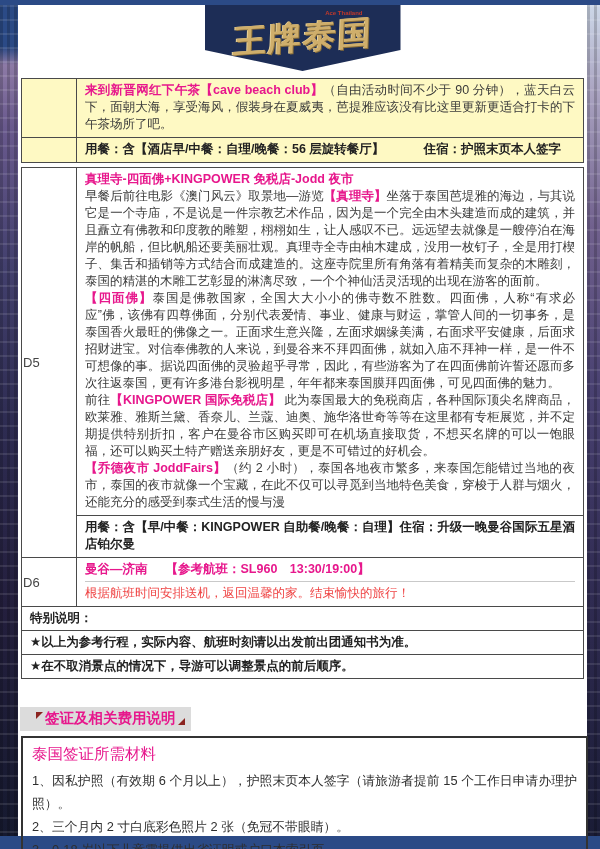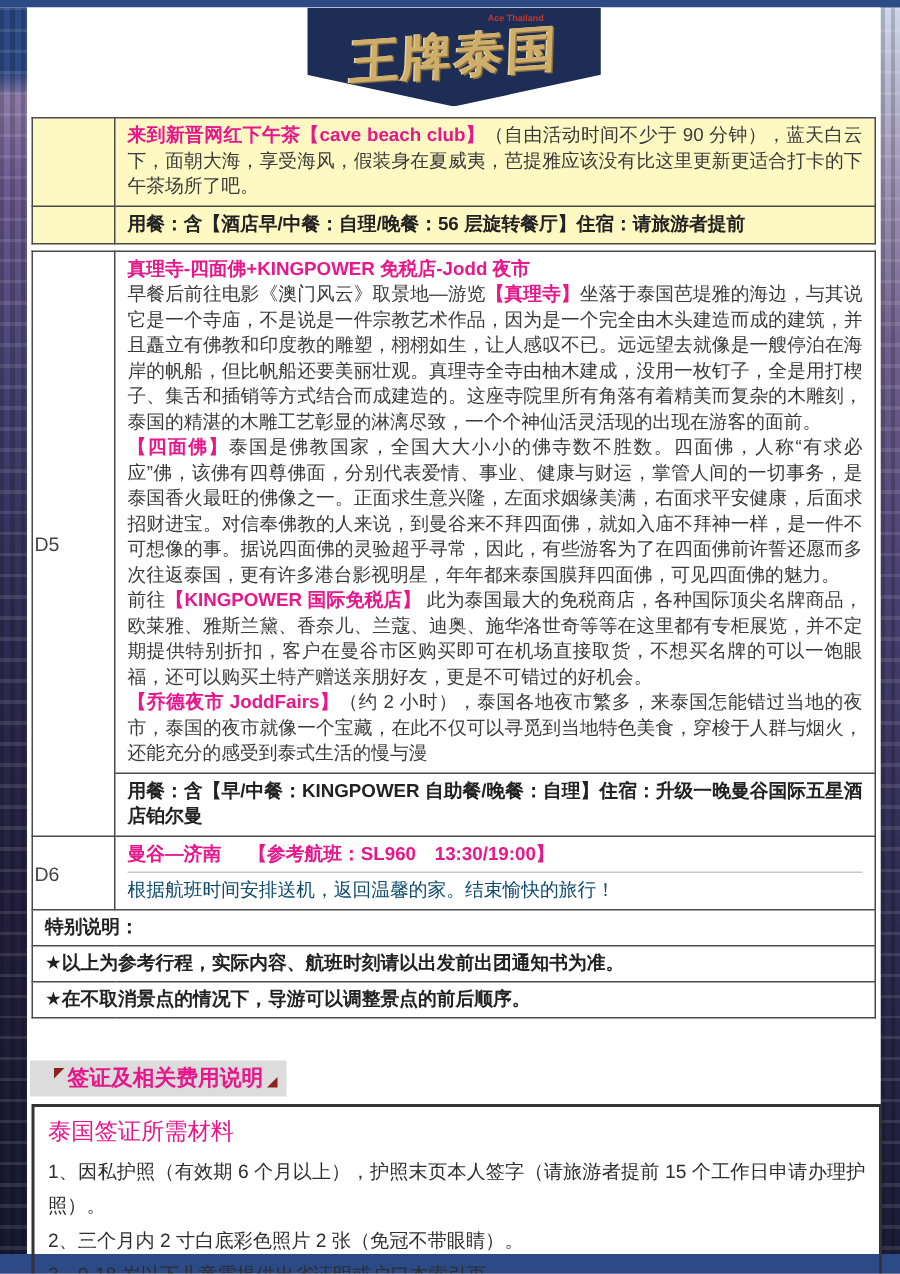--- a/index.html
+++ b/index.html
@@ -31,24 +31,24 @@
   .t1{margin-top:73px;}
   .t1 td{background:#fef9c3;}
   .t2{margin-top:4px;}
   td.day{width:52px;text-align:left;font-size:13px;color:#444;}
   td.content{padding:3px 8px 4px 8px;font-size:12.5px;line-height:17px;text-align:justify;}
   .run-n{color:#3a3a3a;}
   .run-p{color:#e7178c;font-weight:bold;}
   p.para{margin:0;}
   .d5-title{color:#e7178c;font-weight:bold;margin:0 0 1px 0;}
   .meal-row{font-weight:bold;color:#222;font-size:12.5px;}
-  .meal-flex{display:flex;justify-content:flex-start;padding-right:14px;}
+  .meal-flex{display:flex;justify-content:space-between;padding-right:14px;}
   .d6-route{color:#e7178c;font-weight:bold;padding-bottom:3px;}
   .d6-route .gap{display:inline-block;width:18px;}
-  .d6-desc{border-top:1px solid #c9c9c9;padding-top:3px;color:#0c4a6e;}
+  .d6-desc{border-top:1px solid #c9c9c9;padding-top:3px;color:#ef4444;}
   td.notes{font-weight:bold;color:#222;padding:3px 8px;font-size:12.5px;}
   
   .visa-head{margin:28px 0 0 2px;display:inline-block;background:#dcdcdc;padding:2px 6px 3px 16px;}
   .visa-head .txt{color:#e7178c;font-weight:bold;font-size:14.5px;vertical-align:middle;}
   .tri{display:inline-block;width:0;height:0;vertical-align:middle;}
   .tri-l{border-left:7px solid #8b2420;border-bottom:7px solid transparent;margin-right:2px;margin-bottom:6px;}
   .tri-r{border-right:7px solid #8b2420;border-top:7px solid transparent;margin-left:2px;margin-top:6px;}
   .visa-box{width:545px;margin:5px 3px 0 3px;border:2px solid #333;padding:4px 9px 14px 9px;}
   .visa-title{text-align:left;color:#e7178c;font-weight:normal;font-size:15.5px;margin:2px 0 4px 0;}
   .visa-item{font-size:12.8px;line-height:23px;color:#2e2e2e;text-align:justify;}
@@ -76,21 +76,21 @@
         <td class="day"></td>
         <td class="content">
           <p class="para"><span class="run-p">来到新晋网红下午茶【cave beach club】</span><span class="run-n">（自由活动时间不少于 90 分钟），蓝天白云下，面朝大海，享受海风，假装身在夏威夷，芭提雅应该没有比这里更新更适合打卡的下午茶场所了吧。</span></p>
         </td>
       </tr>
       <tr>
         <td class="day"></td>
         <td class="content meal-row">
           <div class="meal-flex">
             <span>用餐：含【酒店早/中餐：自理/晚餐：56 层旋转餐厅】</span>
-            <span>住宿：请旅游者提前</span>
+            <span>住宿：护照末页本人签字</span>
           </div>
         </td>
       </tr>
     </tbody>
       </table>
 
     
     <table class="itin t2">
       <tbody>
           <tr>

